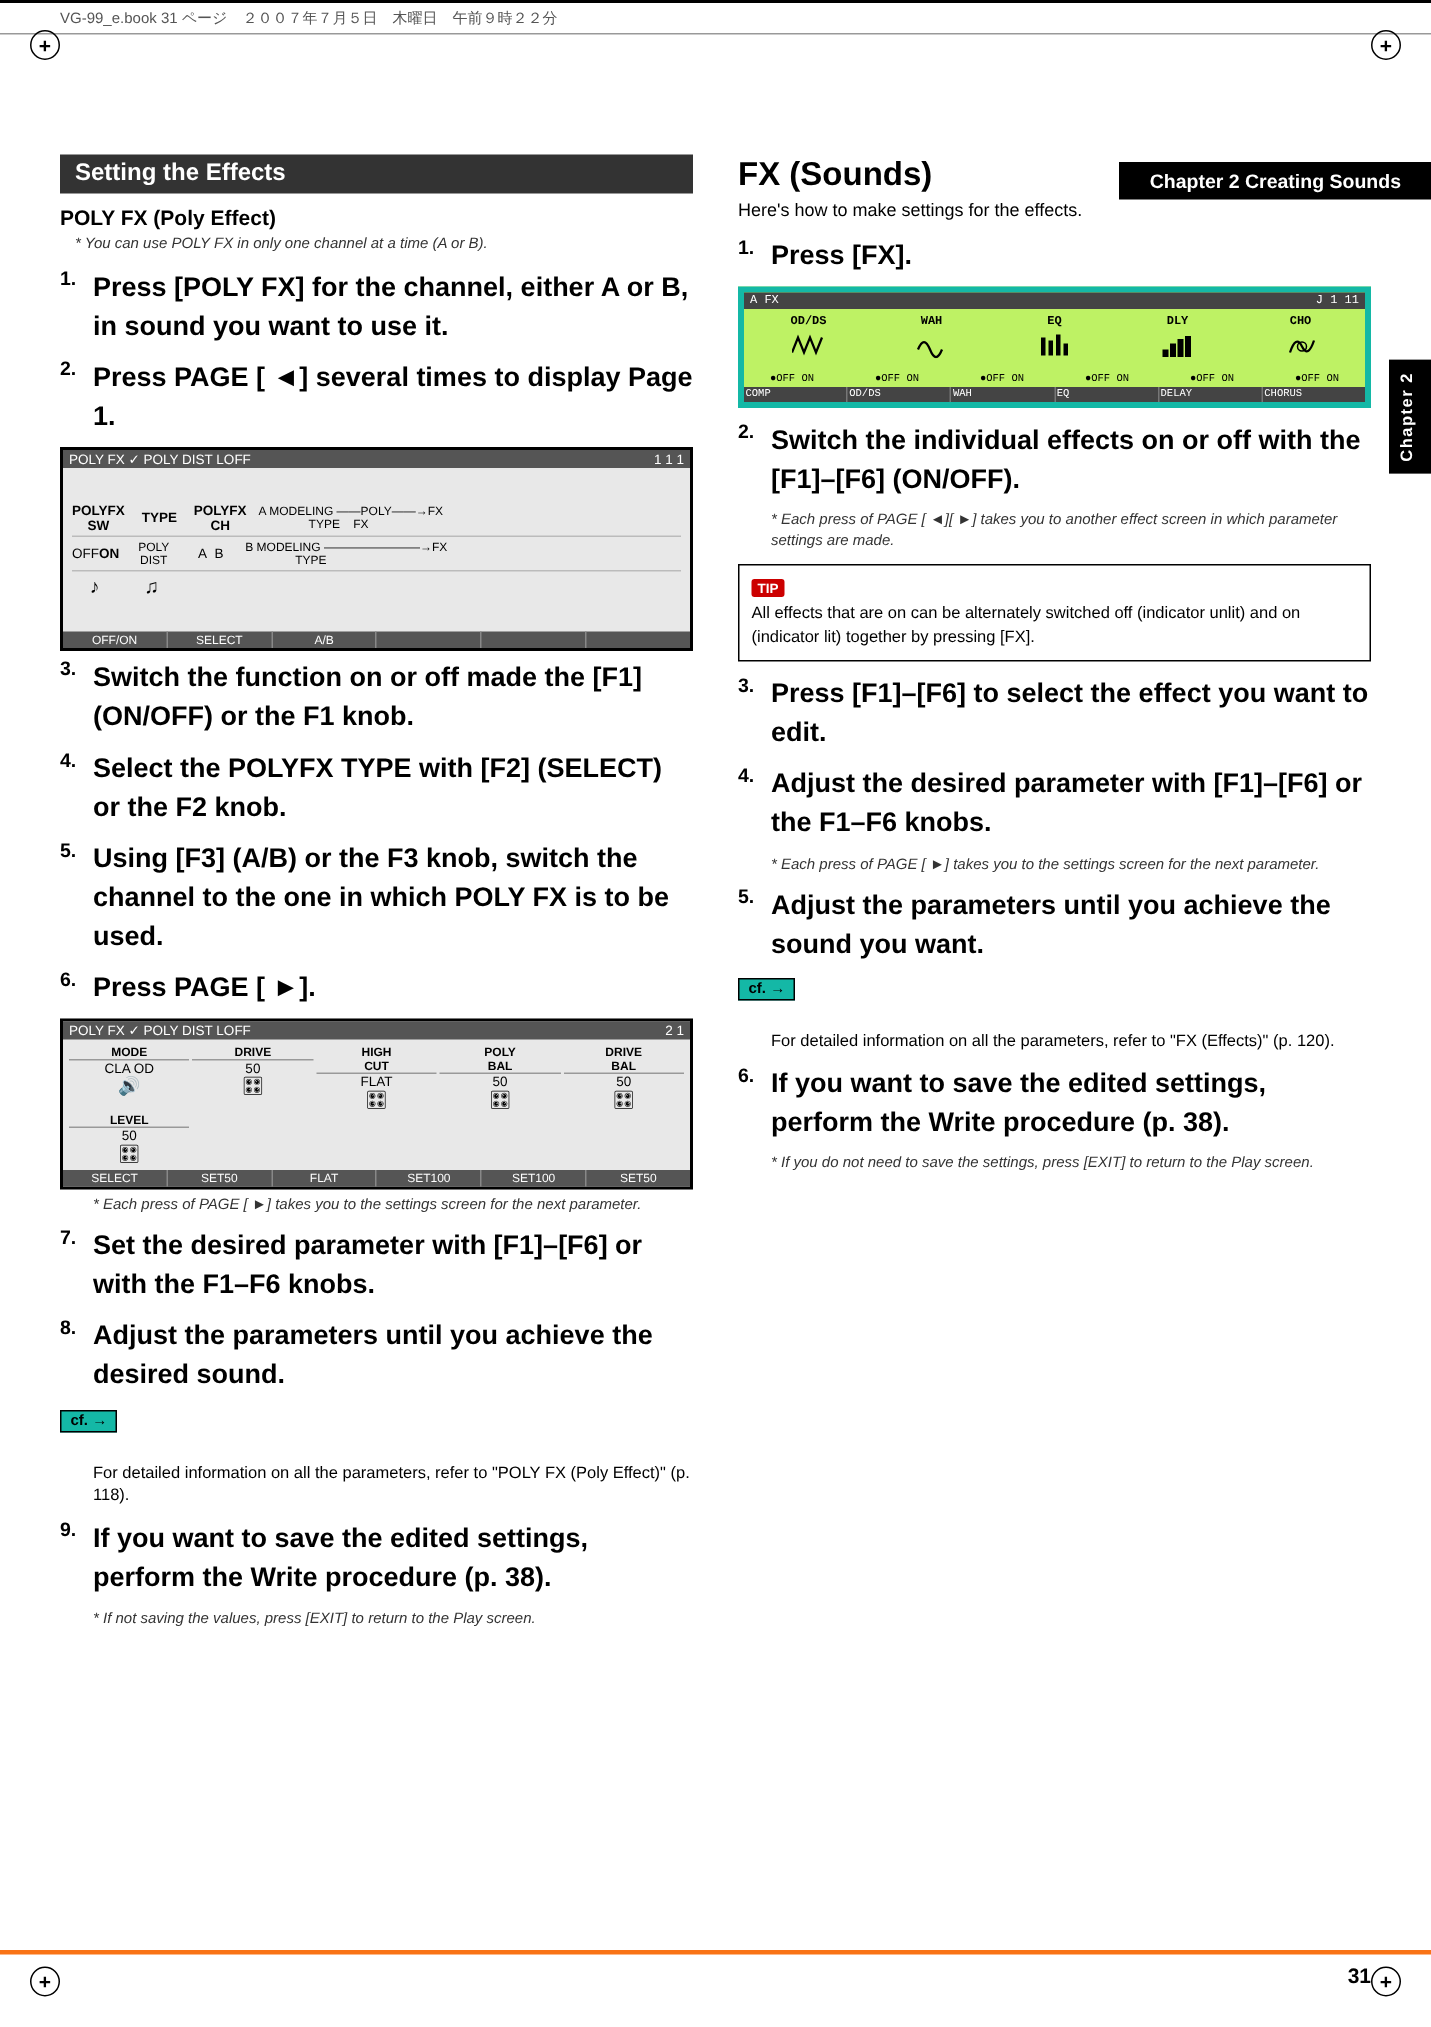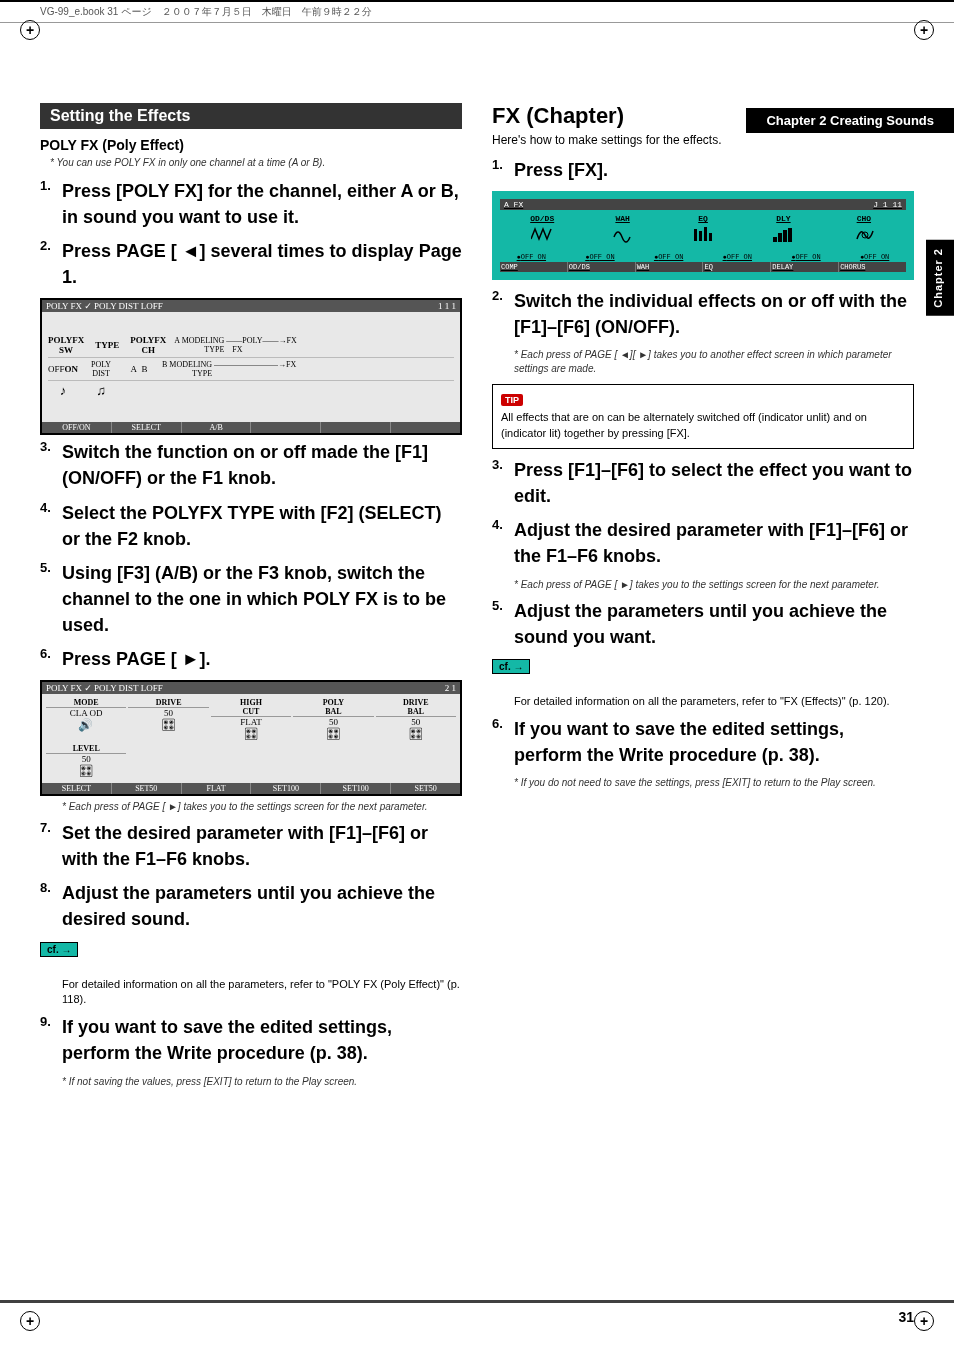--- a/index.html
+++ b/index.html
@@ -139,21 +139,21 @@
       color: #333;
       margin-left: 22px;
       margin-bottom: 6px;
       line-height: 1.4;
     }
 
     
     .lcd-box {
       border: 2px solid #000;
       margin: 4px 0;
-      font-family: Liberation Serif, serif;
+      font-family: Liberation Sans, sans-serif;
       font-size: 10px;
       background: #e8e8e8;
     }
     .lcd-top {
       background: #555;
       color: #fff;
       padding: 1px 4px;
       font-size: 9px;
       display: flex;
       justify-content: space-between;
@@ -220,26 +220,25 @@
       margin-bottom: 4px;
       border-radius: 2px;
     }
     .tip-text {
       font-size: 11px;
       line-height: 1.45;
     }
 
     
     .fx-lcd {
-      border: 8px solid #14b8a6;
+      border: 4px solid #14b8a6;
       margin: 8px 0;
       font-family: 'Courier New', monospace;
       font-size: 9px;
-      background: #14b8a6;
-      text-decoration: underline;
+      background: #bef264;
     }
     .fx-lcd-top {
       background: #444;
       color: #fff;
       display: flex;
       justify-content: space-between;
       padding: 1px 4px;
       font-size: 8px;
     }
     .fx-lcd-body {
@@ -272,21 +271,21 @@
       flex: 1;
       text-align: left;
       padding: 1px 1px;
       border-right: 1px solid #777;
       font-size: 7px;
     }
     .fx-lcd-btn:last-child { border-right: none; }
 
     
     .page-bottom {
-      border-top: 3px solid #404040;
+      border-top: 3px solid #f97316;
       padding: 6px 40px;
       display: flex;
       justify-content: flex-end;
       align-items: center;
       position: absolute;
       bottom: 20px;
       left: 0; right: 0;
     }
     .page-number {
       font-size: 14px;
@@ -522,21 +521,21 @@
       </div>
       <div class="sub-note">
         <span>* If not saving the values, press [EXIT] to return to the Play screen.</span>
       </div>
 
     </div>
 
     <div class="right-col">
 
       <div class="fx-title">
-        <span>FX (Chapter)</span>
+        <span>FX (Sounds)</span>
       </div>
 
       <div style="font-size:12px; margin-bottom: 10px;">
         <span>Here's how to make settings for the effects.</span>
       </div>
 
       <div class="step">
         <span class="step-num bold">1.</span>
         <span class="step-text bold">Press [FX].</span>
       </div>

